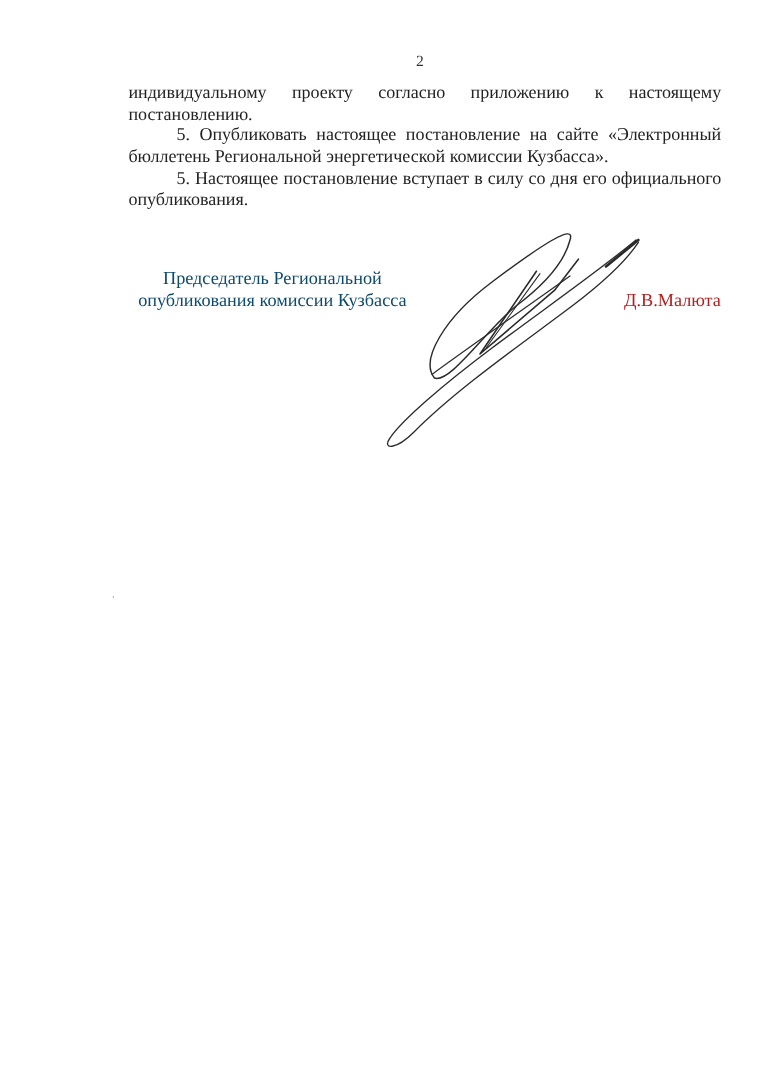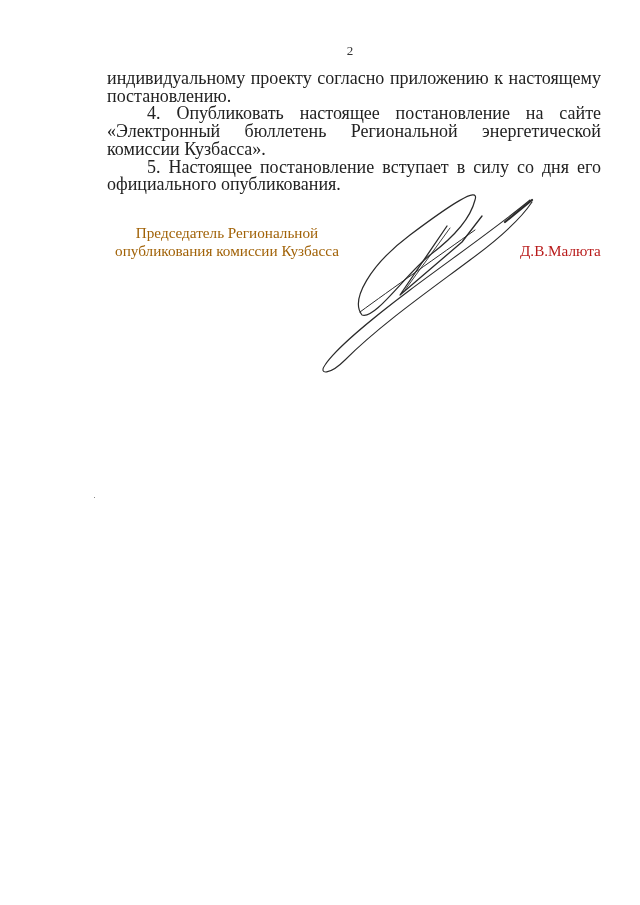--- a/index.html
+++ b/index.html
@@ -28,21 +28,21 @@
       width: 700px;
       text-align: center;
       font-size: 13px;
       color: #333;
     }
     .body-text {
       position: absolute;
       left: 107px;
       top: 70px;
       width: 494px;
-      font-size: 18px;
+      font-size: 15px;
       line-height: 17.7px;
       text-align: justify;
       color: #222;
     }
     .body-text p {
       margin: 0;
     }
     .body-text .indent {
       text-indent: 40px;
     }
@@ -51,21 +51,21 @@
       display: block;
     }
     .sign-block {
       position: absolute;
       left: 107px;
       top: 224px;
       width: 240px;
       font-size: 15.2px;
       line-height: 18px;
       text-align: center;
-      color: #a16207;
+      color: #0c4a6e;
     }
     .sign-block div { white-space: nowrap; }
     .sign-name {
       position: absolute;
       left: 520px;
       top: 242px;
       font-size: 15.2px;
       line-height: 18px;
       color: #b91c1c;
       white-space: nowrap;
@@ -91,21 +91,21 @@
 
 <div class="page">
 
   <div class="page-number">2</div>
 
   <div class="body-text">
     <p>
       <span class="first-line">индивидуальному проекту согласно приложению к настоящему</span>
       <span>постановлению.</span>
     </p>
-    <p class="indent">4. Опубликовать настоящее постановление на сайте «Электронный бюллетень Региональной энергетической комиссии Кузбасса».</p>
+    <p class="indent">5. Опубликовать настоящее постановление на сайте «Электронный бюллетень Региональной энергетической комиссии Кузбасса».</p>
     <p class="indent">5. Настоящее постановление вступает в силу со дня его официального опубликования.</p>
   </div>
 
   <div class="sign-block">
     <div>Председатель Региональной</div>
     <div>опубликования комиссии Кузбасса</div>
   </div>
 
   <svg class="signature" viewBox="0 0 240 200" xmlns="http://www.w3.org/2000/svg">
     <g fill="none" stroke="#2a2a2a" stroke-linecap="round" stroke-linejoin="round">

